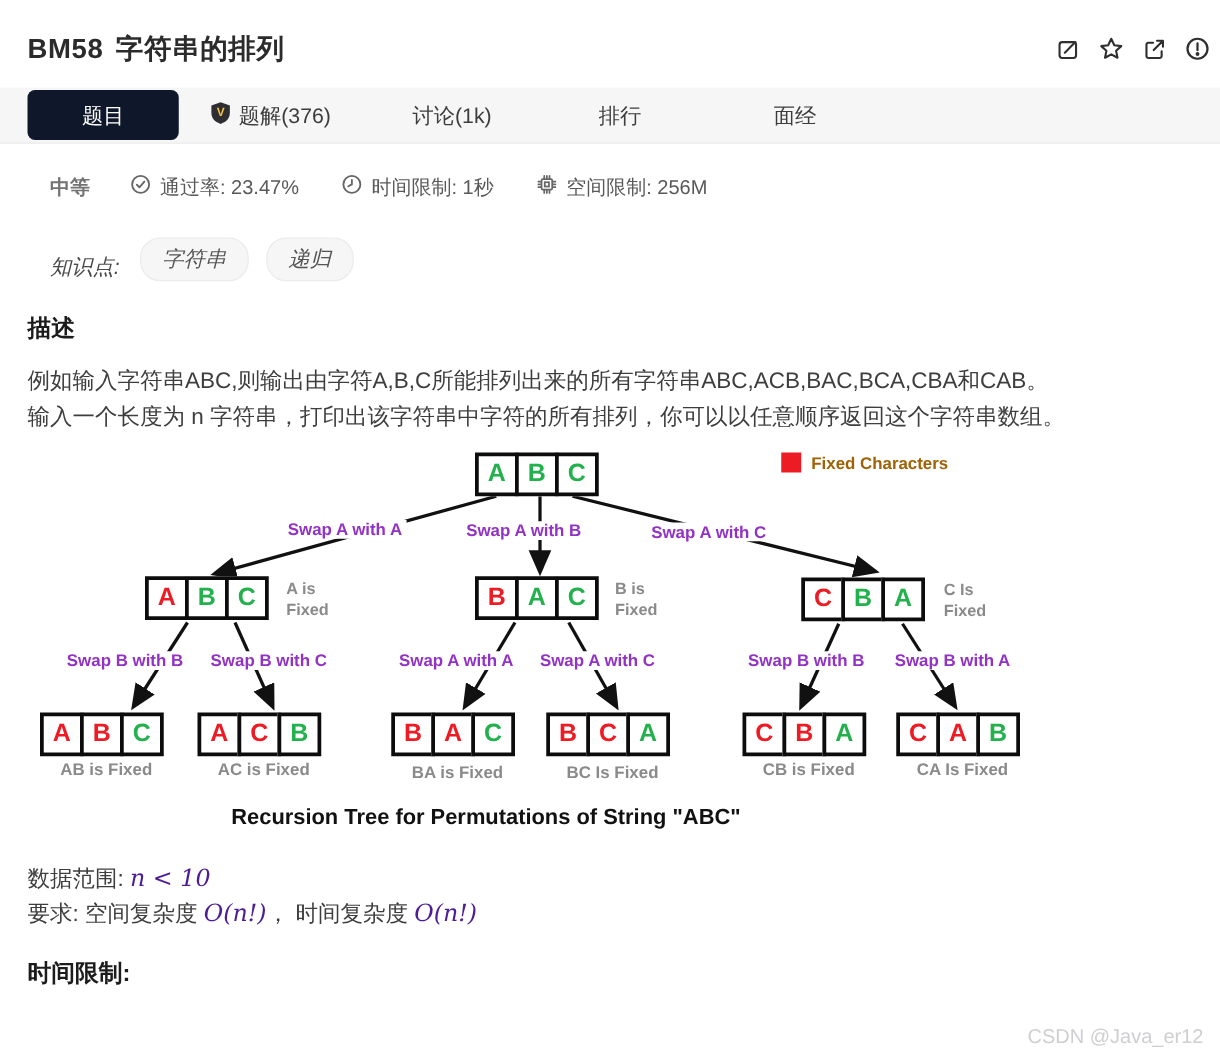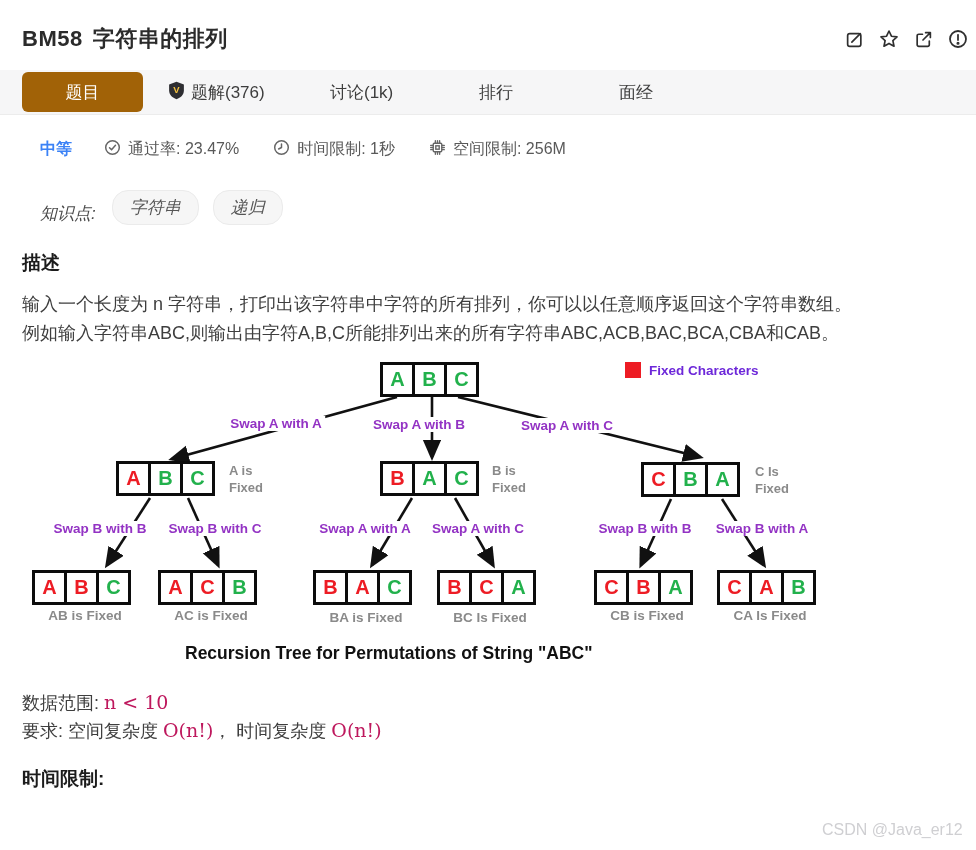--- a/index.html
+++ b/index.html
@@ -34,26 +34,26 @@
   .diagram { position:absolute; left:0; top:350px; width:976px; height:330px; }
   .diagram svg.wires { position:absolute; left:0; top:0; z-index:0; }
   .tnode { position:absolute; display:flex; z-index:1; }
   .cell { width:35px; height:35px; border:3px solid #0c0c0c; background:#fff; display:flex; align-items:center; justify-content:center; font-size:20px; font-weight:bold; margin-left:-3px; }
   .cell:first-child { margin-left:0; }
   .swap { position:absolute; transform:translateX(-50%); color:#9333c4; font-weight:bold; font-size:13.5px; white-space:nowrap; background:#fff; padding:0 3px; z-index:2; }
   .lnote { position:absolute; color:#8a8a8a; font-weight:bold; font-size:13px; line-height:17px; z-index:1; }
   .leafnote { position:absolute; color:#8a8a8a; font-weight:bold; font-size:13.5px; width:110px; text-align:center; z-index:1; }
   .legend { position:absolute; left:625px; top:12px; display:flex; align-items:center; gap:8px; z-index:1; }
   .legend .sq { width:16px; height:16px; }
-  .legend .ltext { color:#6d28d9; font-weight:bold; font-size:13.5px;text-align:center; }
+  .legend .ltext { color:#a16207; font-weight:bold; font-size:13.5px;text-align:center; }
   .caption { position:absolute; left:185px; top:293px; font-size:17.5px; font-weight:bold; color:#111; white-space:nowrap; z-index:1; }
 
   
   .math-line { position:absolute; left:22px; font-size:18px; color:#3e3e3e; }
-  .m { font-family:"DejaVu Serif","Liberation Serif",serif; font-size:19px; color:#be185d; }
+  .m { font-family:"DejaVu Serif","Liberation Serif",serif; font-style:italic; font-size:19px; color:#4c1d95; }
   .input-text { position:absolute; left:22px; top:806px; font-size:18px; color:#3e3e3e; }
   .watermark { position:absolute; left:822px; top:821px; font-size:16px; color:#cfcfd2; }
 </style>
 </head>
 <body>
 
 <div class="page">
 
   <div class="title-row">
     <span class="pid">BM58</span><span>字符串的排列</span>
@@ -80,21 +80,21 @@
     <span>
       <svg width="20" height="20" viewBox="0 0 18 18" fill="none" stroke="#2f2f2f" stroke-width="1.6" stroke-linecap="round">
         <circle cx="9" cy="9" r="7.2"></circle>
           <path d="M9 5.2 L9 10"></path>
           <circle cx="9" cy="12.8" r="0.6" fill="#2f2f2f"></circle>
       </svg>
     </span>
   </div>
 
   <div class="tabbar">
-    <div class="tab-active" style="background:#a16207">
+    <div class="tab-active" style="background:#0f172a">
       <span>题目</span>
     </div>
     <div class="tab" style="left:168px">
       <span>
         <svg width="17" height="19" viewBox="0 0 16 18">
           <path d="M8 0.8 L15 3.2 V8.8 C15 13.4 11.9 15.9 8 17.2 C4.1 15.9 1 13.4 1 8.8 V3.2 Z" fill="#2e2e32"></path>
           <text x="8" y="11.5" text-anchor="middle" font-size="9" font-weight="bold" fill="#f6c23e" font-family="Liberation Sans, sans-serif">V</text>
         </svg>
       </span>
       <span>题解(376)</span>
@@ -104,21 +104,21 @@
     </div>
     <div class="tab" style="left:479px">
       <span>排行</span>
     </div>
     <div class="tab" style="left:619px">
       <span>面经</span>
     </div>
   </div>
 
   <div class="stats">
-    <span class="difficulty" style="color:#3b82f6">中等</span>
+    <span class="difficulty" style="color:#737373">中等</span>
     <span class="stat-item">
       <span>
         <svg width="17" height="17" viewBox="0 0 16 16" fill="none" stroke="#666" stroke-width="1.4" stroke-linecap="round" stroke-linejoin="round">
           <circle cx="8" cy="8" r="6.4"></circle>
             <path d="M5.2 8.3 L7.1 10.2 L10.8 5.9"></path>
         </svg>
       </span>
       <span>通过率: 23.47%</span>
     </span>
     <span class="stat-item">
@@ -143,22 +143,22 @@
   </div>
 
   <div class="knowledge">
     <span class="klabel">知识点:</span>
     <span class="ktag">字符串</span>
     <span class="ktag">递归</span>
   </div>
 
   <div class="h2" style="top:250px">描述</div>
   <div class="desc-text">
+    <div>例如输入字符串ABC,则输出由字符A,B,C所能排列出来的所有字符串ABC,ACB,BAC,BCA,CBA和CAB。</div>
     <div>输入一个长度为 n 字符串，打印出该字符串中字符的所有排列，你可以以任意顺序返回这个字符串数组。</div>
-    <div>例如输入字符串ABC,则输出由字符A,B,C所能排列出来的所有字符串ABC,ACB,BAC,BCA,CBA和CAB。</div>
   </div>
 
   <div class="diagram">
     <svg class="wires" width="976" height="330" viewBox="0 0 976 330">
       <defs>
         <marker id="ah" markerWidth="9" markerHeight="8" refX="6.5" refY="3.5" orient="auto">
           <path d="M0,0 L8,3.5 L0,7 Z" fill="#111"></path>
         </marker>
       </defs>
       <g stroke="#111" stroke-width="2.6">

